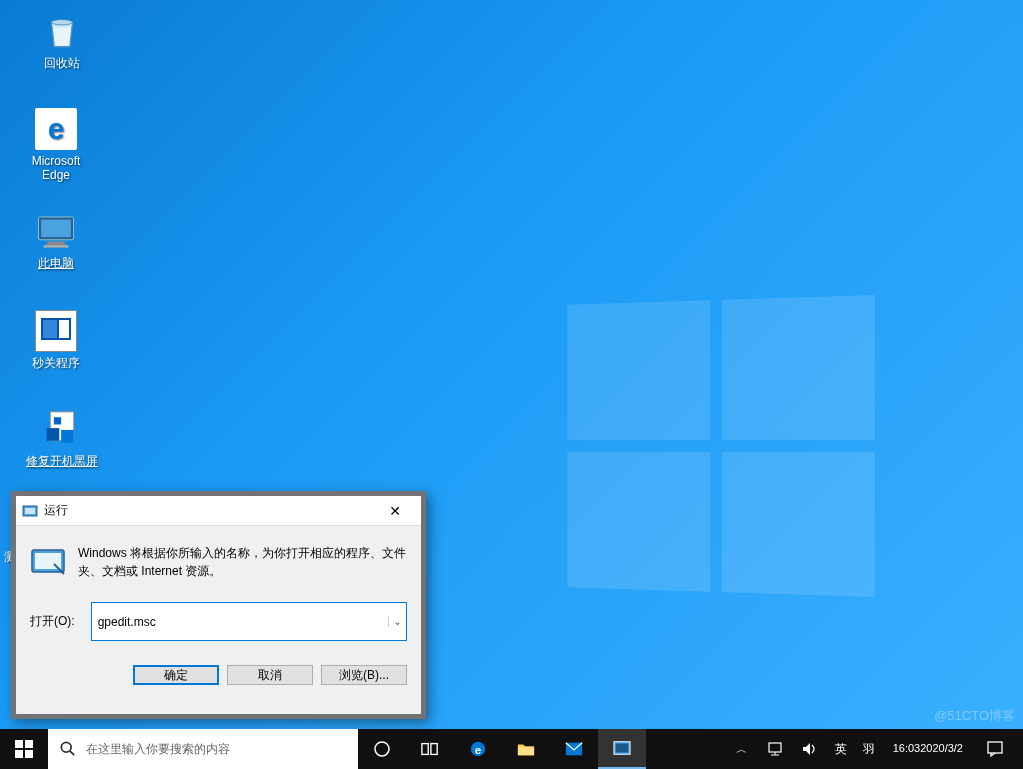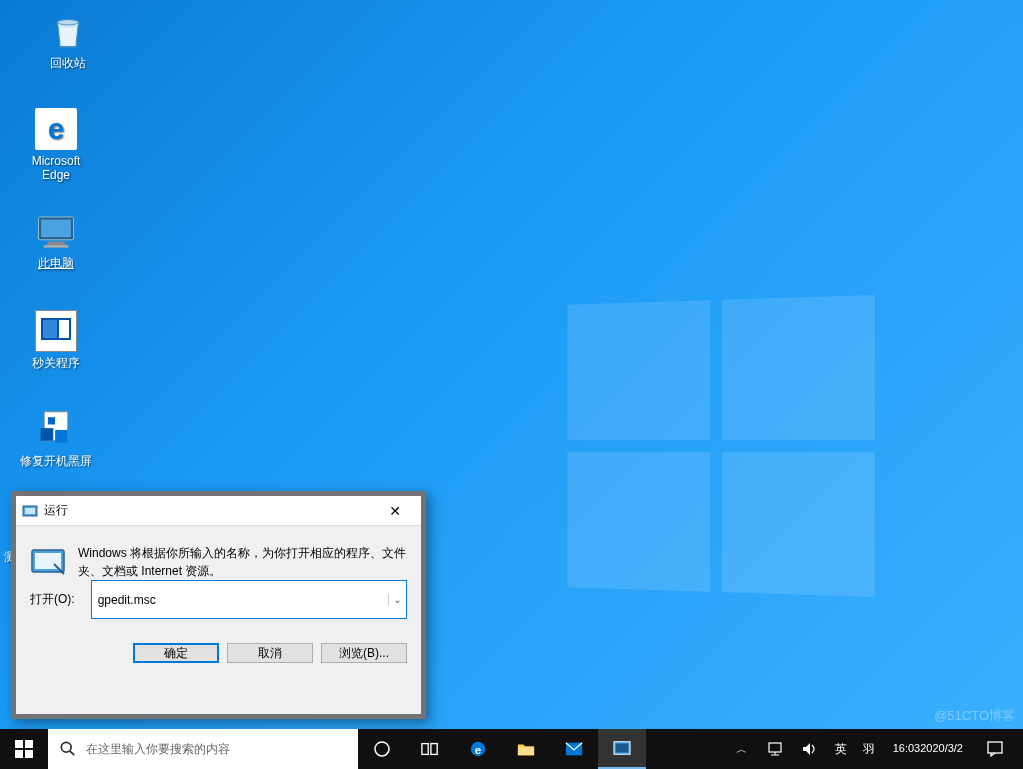--- a/index.html
+++ b/index.html
@@ -24,21 +24,21 @@
 .app .ico { background: #fff; border: 1px solid #888; }
 .app .ico svg { width: 38px; height: 38px; }
 
 
 .run-dialog { position: absolute; left: 11px; top: 491px; width: 415px; height: 228px; background: #f0f0f0; border: 5px solid #737373; box-shadow: 4px 4px 12px rgba(0,0,0,0.4); }
 .run-title { height: 30px; background: #fff; border-bottom: 1px solid #ddd; display: flex; align-items: center; padding: 0 6px; font-size: 12px; }
 .run-title .ticon { width: 16px; height: 16px; margin-right: 6px; }
 .run-title .spacer { flex: 1; }
 .run-close { width: 40px; height: 28px; display: flex; align-items: center; justify-content: center; font-size: 14px; cursor: pointer; }
 .run-body { padding: 18px 14px 10px; }
-.run-desc { display: flex; gap: 12px; margin-bottom: 0; }
+.run-desc { display: flex; gap: 12px; margin-bottom: 22px; }
 .run-desc .bigicon { width: 36px; height: 36px; flex-shrink: 0; }
 .run-desc p { font-size: 12px; line-height: 1.5; }
 .run-input-row { display: flex; align-items: center; gap: 16px; }
 .run-input-row label { font-size: 12px; white-space: nowrap; }
 .run-combo { flex: 1; height: 39px; border: 1px solid #0078d7; background: #fff; display: flex; align-items: center; }
 .run-combo input { flex: 1; border: none; outline: none; padding: 0 6px; font-size: 12px; background: transparent; }
 .run-combo .dd { width: 18px; text-align: center; font-size: 10px; color: #555; cursor: pointer; border-left: 1px solid #ccc; }
 .run-buttons { display: flex; justify-content: flex-end; gap: 8px; padding: 14px; }
 .run-buttons button { width: 86px; height: 20px; font-size: 12px; background: #e1e1e1; border: 1px solid #adadad; cursor: pointer; }
 .run-buttons button.default { border: 2px solid #0078d7; }
@@ -62,21 +62,21 @@
 </head>
 <body>
 
 <div class="win-logo">
   <div></div>
     <div></div>
     <div></div>
     <div></div>
 </div>
 
-<div class="desktop-icon recycle" style="left:30px; top:10px;">
+<div class="desktop-icon recycle" style="left:24px; top:10px;">
   <div class="ico">
     <svg viewBox="0 0 48 48">
         <path fill="#e8f4fb" stroke="#4a90c2" stroke-width="1.5" d="M12 14 L36 14 L33 42 L15 42 Z"></path>
         <path fill="#cce5f5" d="M12 14 L36 14 L34 20 L14 20 Z"></path>
         <ellipse cx="24" cy="14" rx="12" ry="3" fill="#b8d8ee" stroke="#4a90c2"></ellipse>
       </svg>
   </div>
   <span class="lbl">回收站</span>
 </div>
 
@@ -101,21 +101,21 @@
   <div class="ico">
     <svg viewBox="0 0 38 38">
         <rect x="4" y="6" width="30" height="22" fill="#0055aa"></rect>
         <rect x="6" y="8" width="14" height="18" fill="#3388dd"></rect>
         <rect x="22" y="8" width="10" height="18" fill="#fff"></rect>
       </svg>
   </div>
   <span class="lbl">秒关程序</span>
 </div>
 
-<div class="desktop-icon app" style="left:18px; top:408px;">
+<div class="desktop-icon app" style="left:24px; top:408px;text-decoration:underline;">
   <div class="ico" style="background:transparent;border:none;">
     <svg viewBox="0 0 42 42">
         <rect x="8" y="2" width="26" height="32" fill="#fff" stroke="#888"></rect>
         <rect x="12" y="8" width="8" height="8" fill="#0066cc"></rect>
         <rect x="4" y="20" width="14" height="14" fill="#0055aa"></rect>
         <rect x="20" y="22" width="14" height="14" fill="#0077dd"></rect>
       </svg>
   </div>
   <span class="lbl">修复开机黑屏</span>
 </div>

